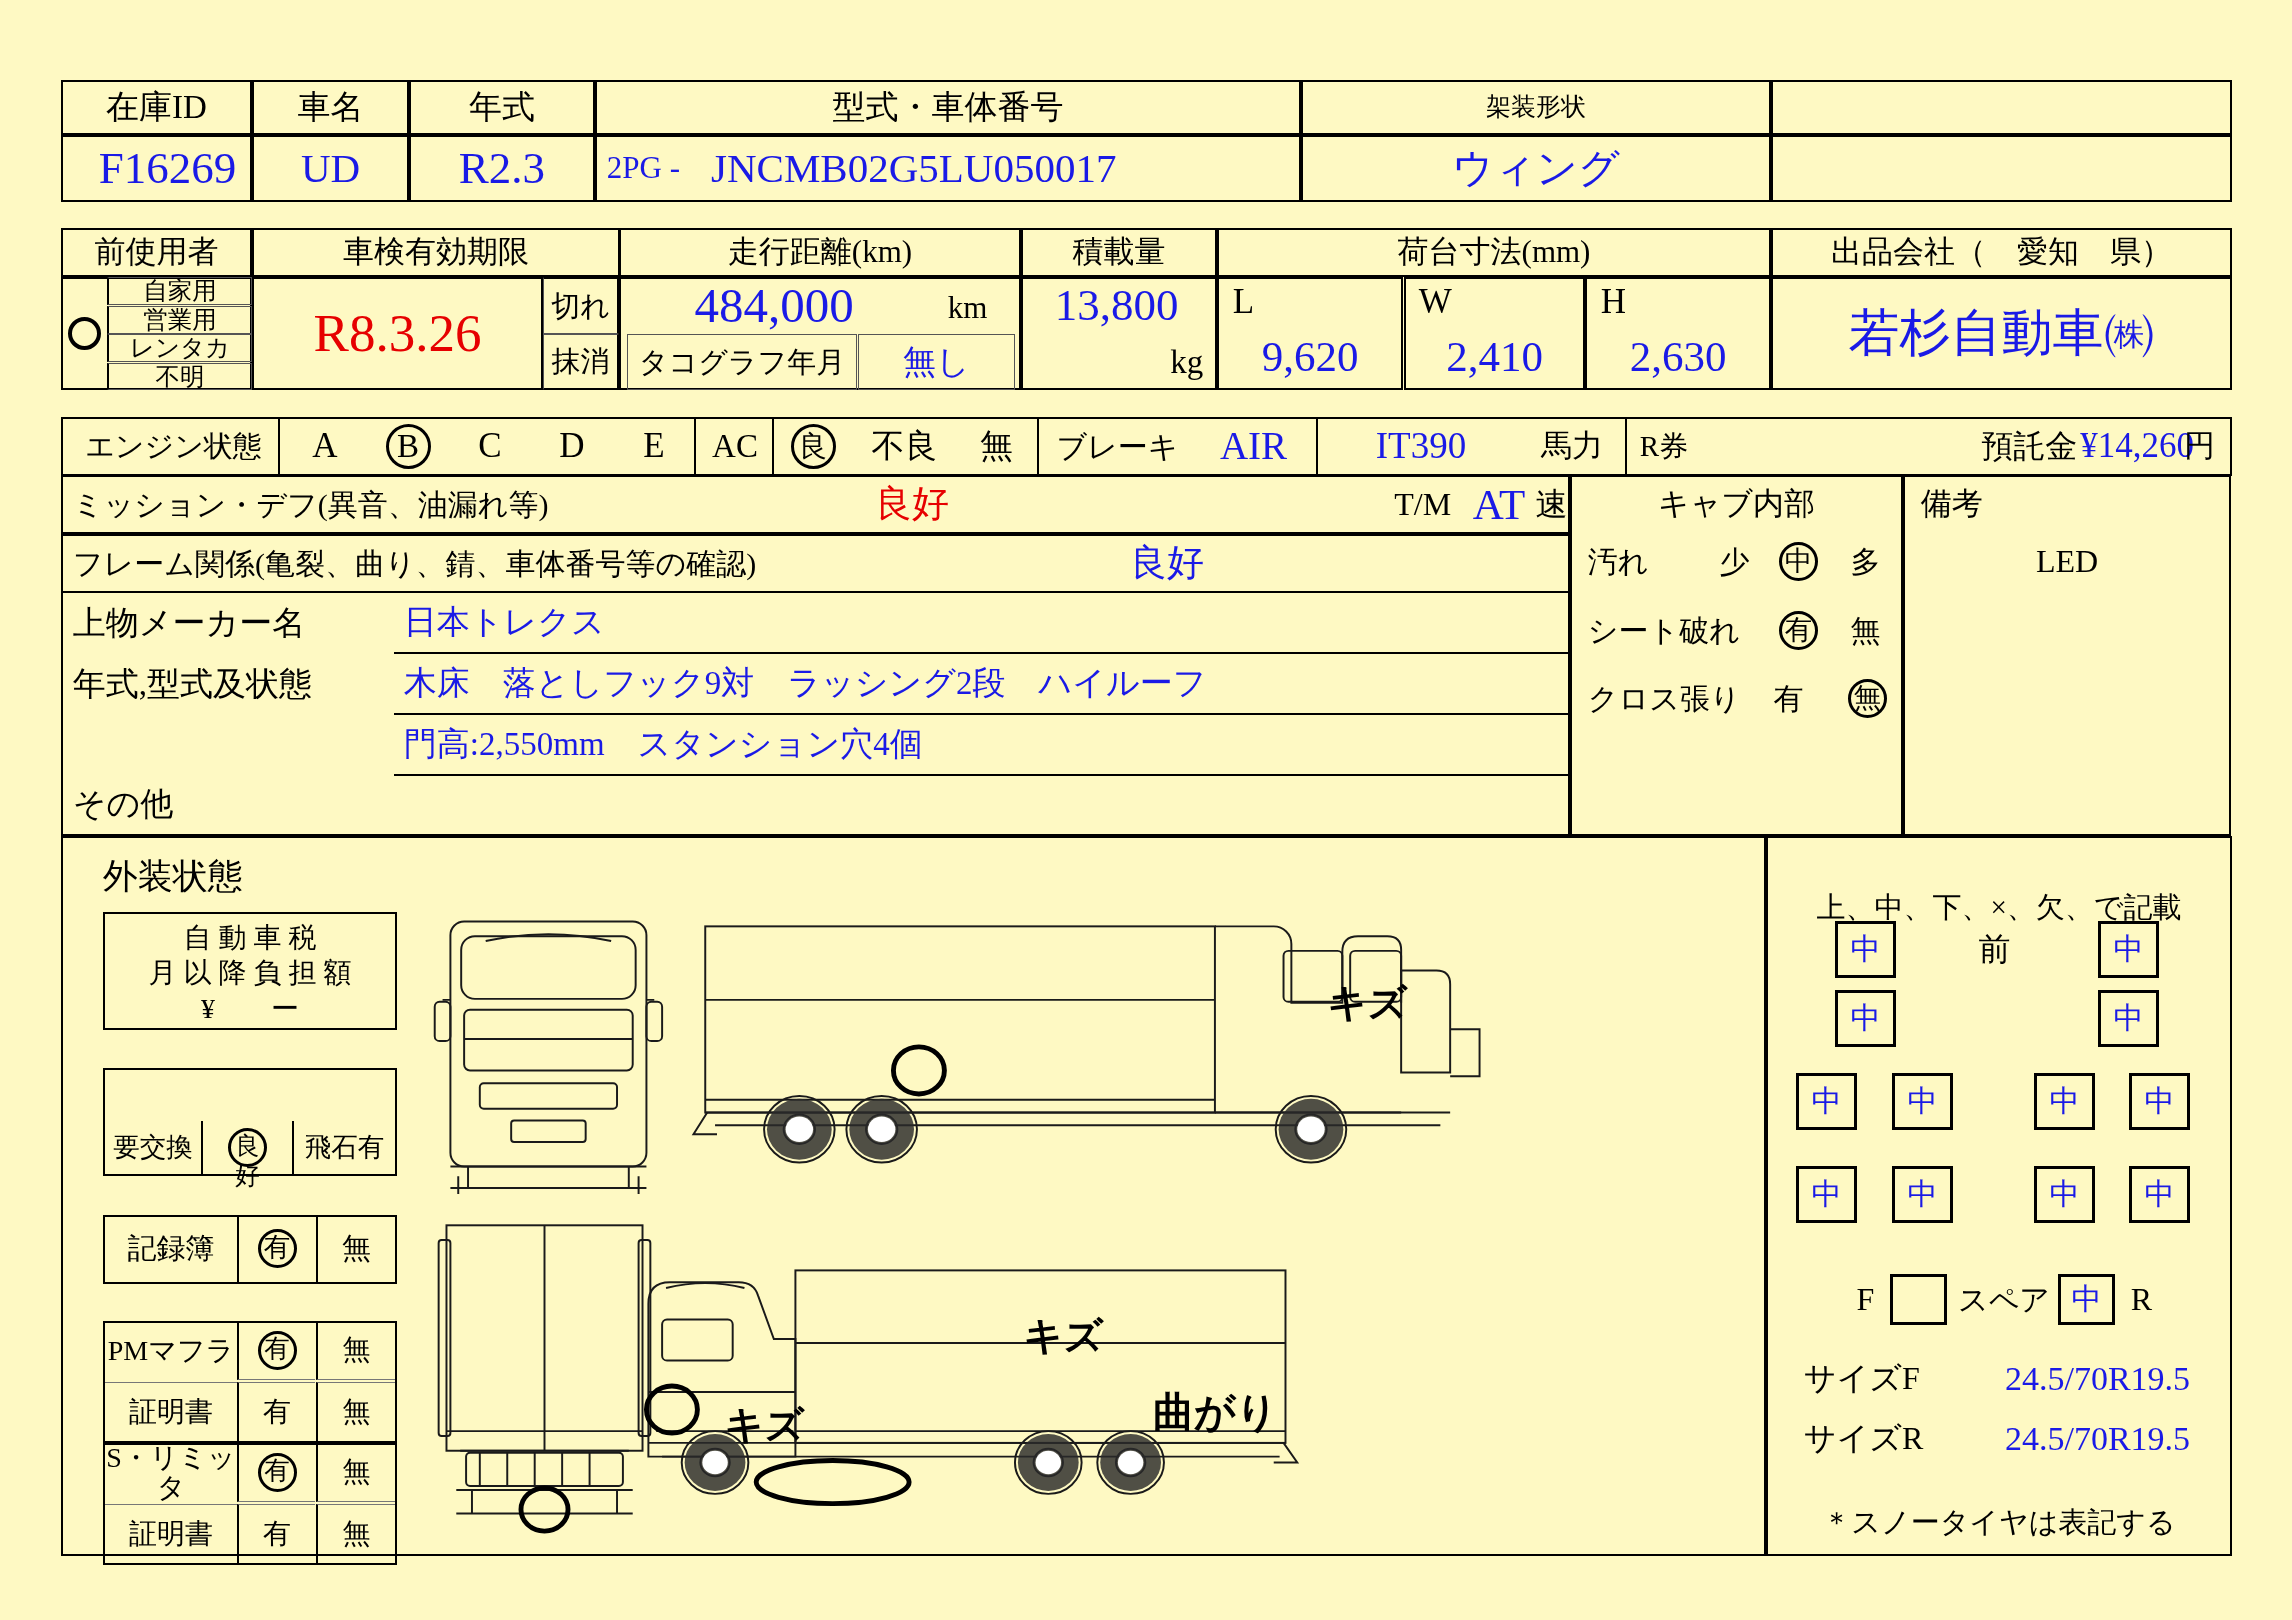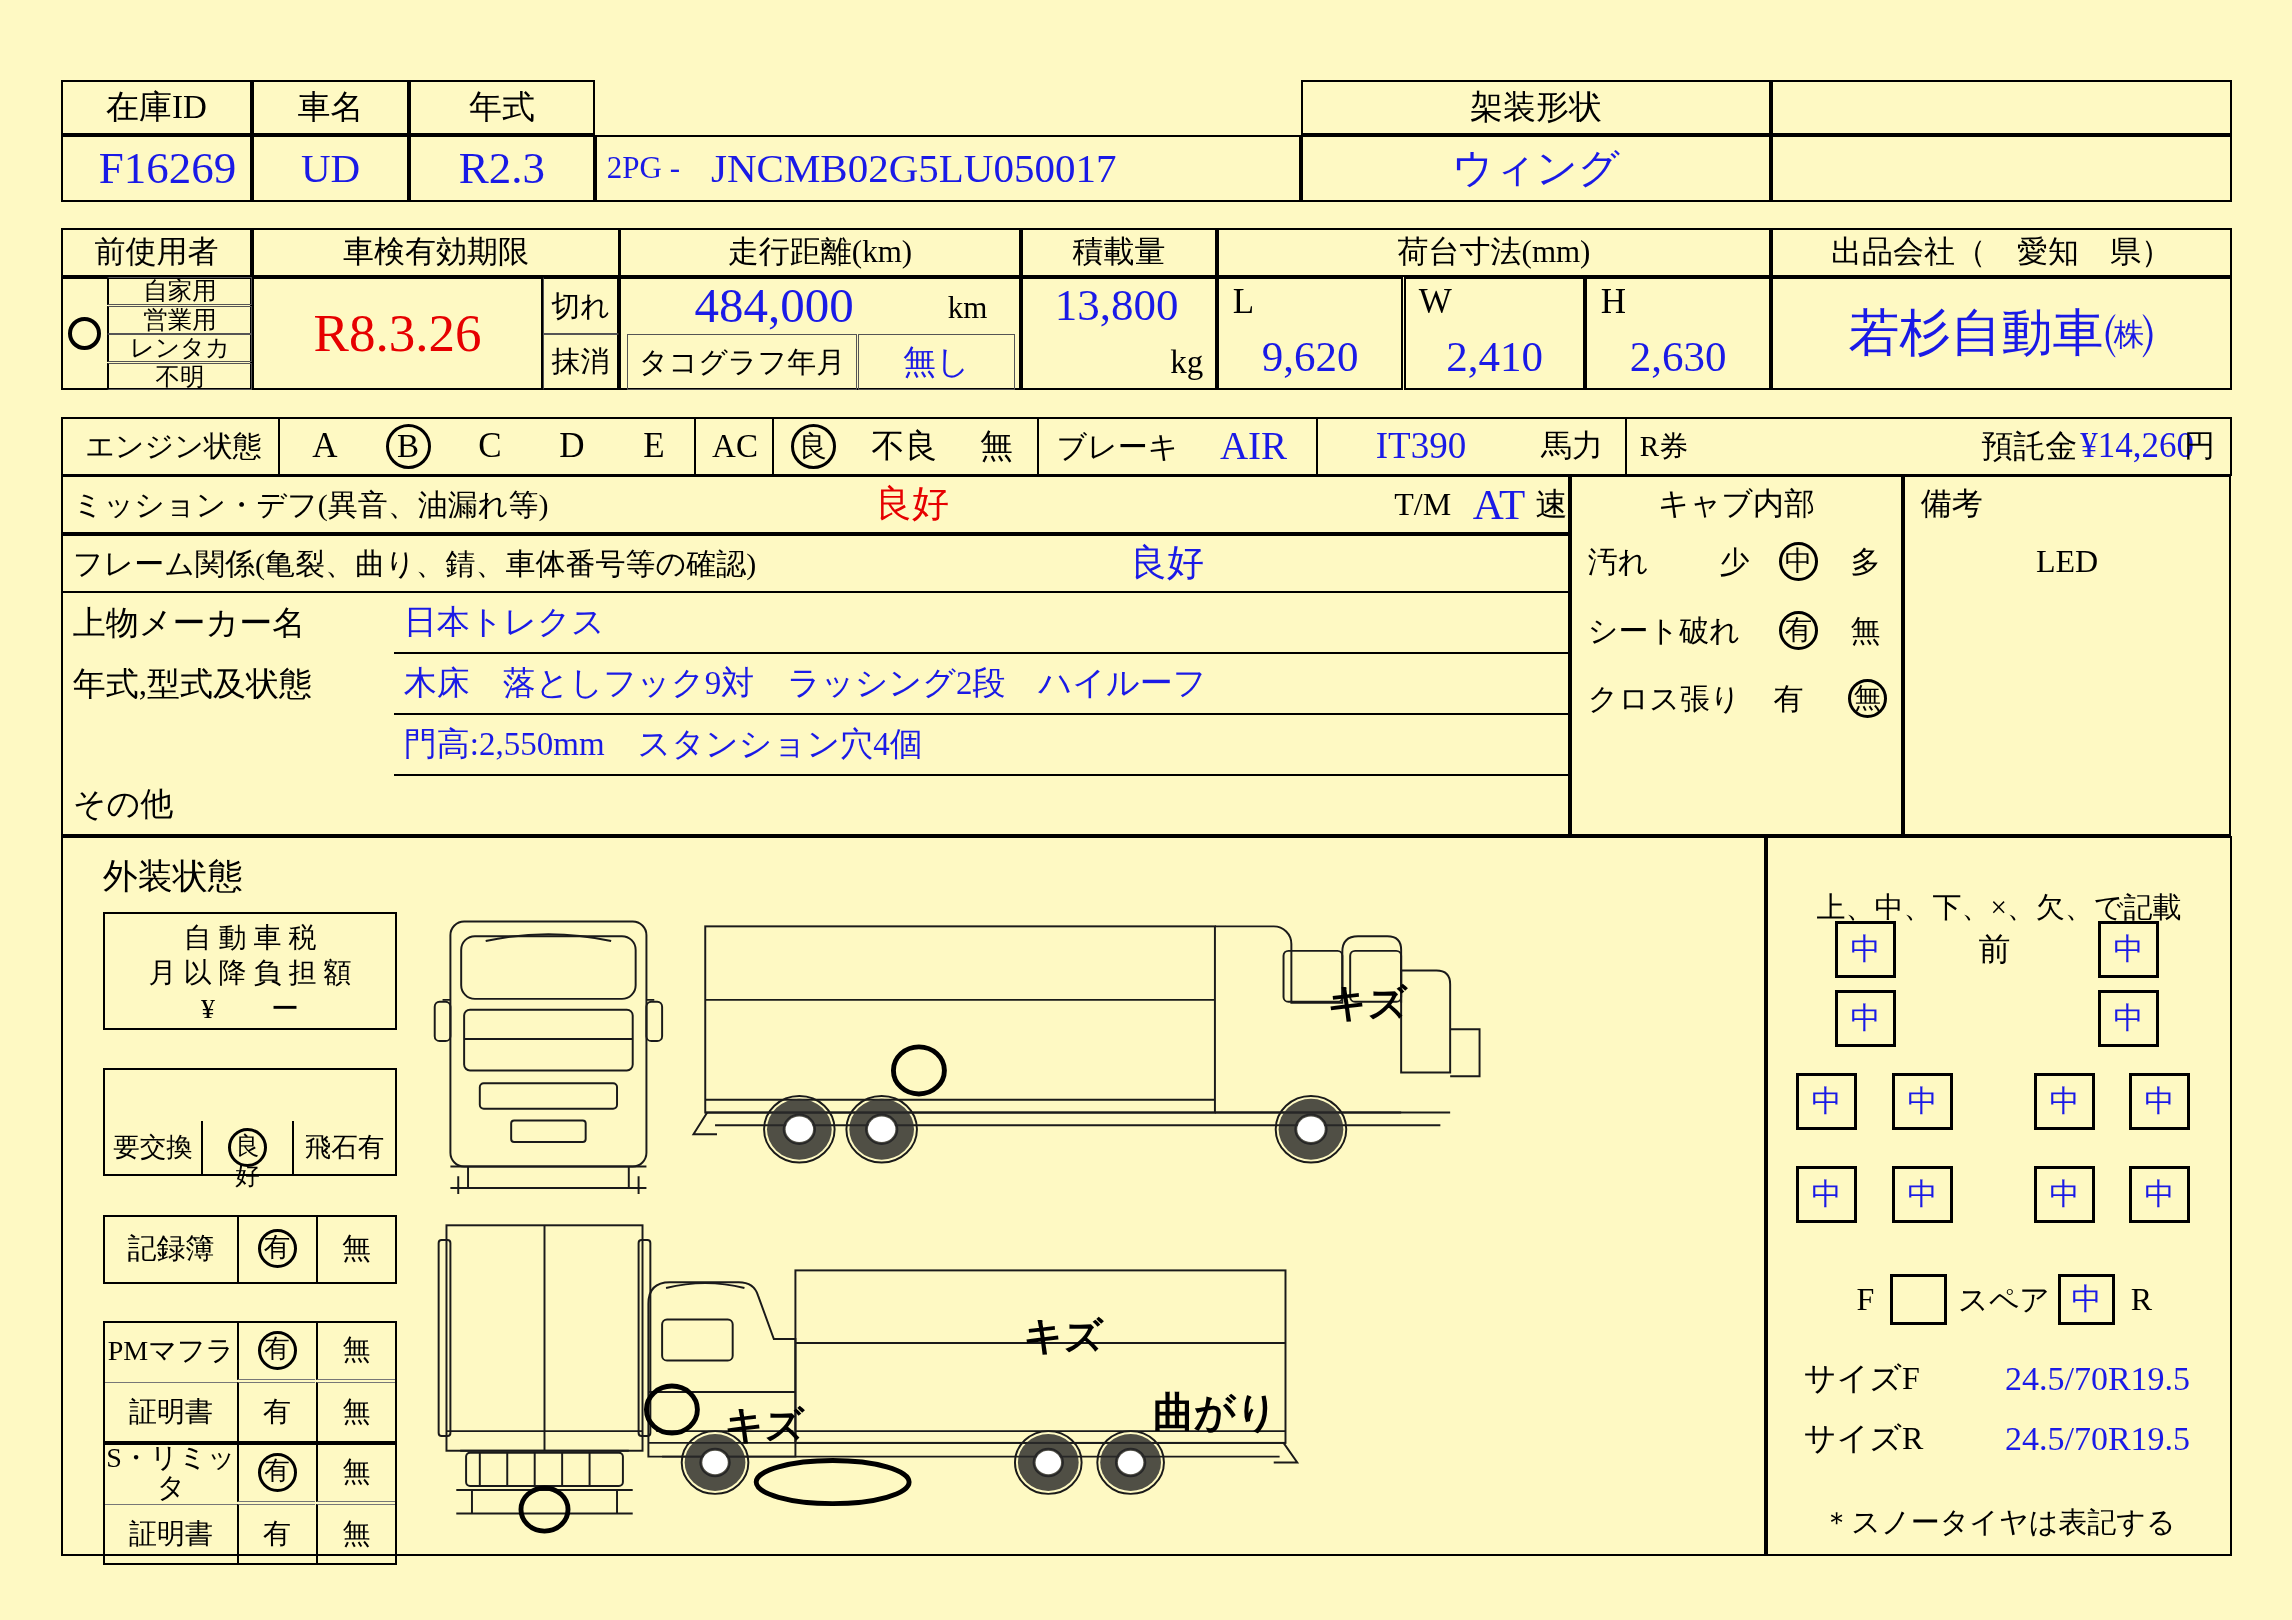--- a/index.html
+++ b/index.html
@@ -33,21 +33,24 @@
 
 <div class="bx b2" style="left:61px;top:80px;width:191px;height:55px;font-size:33px;">
       <span>在庫ID</span>
     </div>
 <div class="bx b2" style="left:252px;top:80px;width:157px;height:55px;font-size:33px;">
       <span>車名</span>
     </div>
 <div class="bx b2" style="left:409px;top:80px;width:186px;height:55px;font-size:33px;">
       <span>年式</span>
     </div>
-<div class="bx b2" style="left:1301px;top:80px;width:470px;height:55px;font-size:33px;">
+<div class="bx b2" style="left:595px;top:80px;width:706px;height:55px;font-size:33px;">
+      <span>型式・車体番号</span>
+    </div>
+<div class="bx b2" style="left:1301px;top:80px;width:470px;height:55px;font-size:25px;">
       <span>架装形状</span>
     </div>
 <div class="bx b2" style="left:1771px;top:80px;width:461px;height:55px;font-size:33px;"></div>
 
 <div class="bx b2" style="left:61px;top:135px;width:191px;height:67px;font-size:45px;padding-left:22px;">
       <span class="blue">F16269</span>
     </div>
 <div class="bx b2" style="left:252px;top:135px;width:157px;height:67px;font-size:41px;">
       <span class="blue">UD</span>
     </div>

